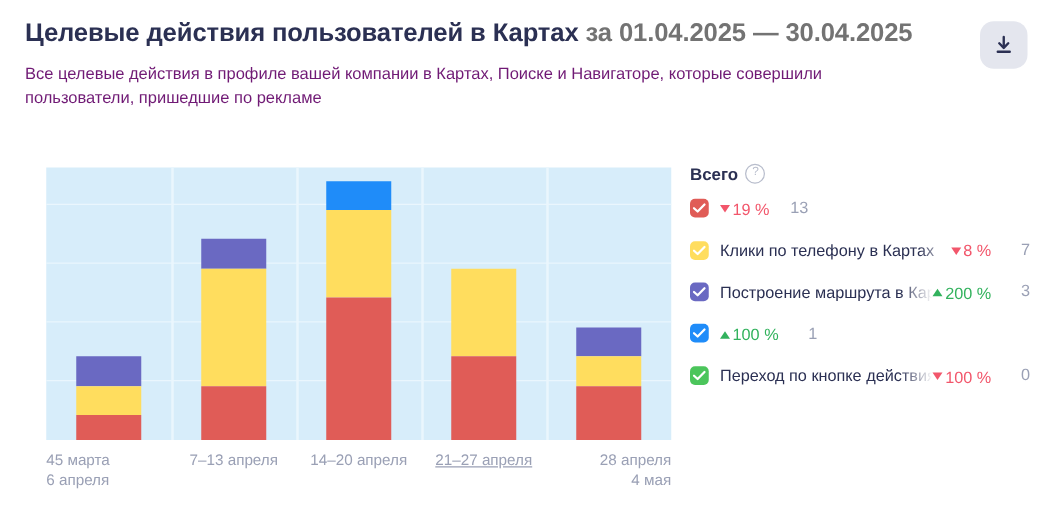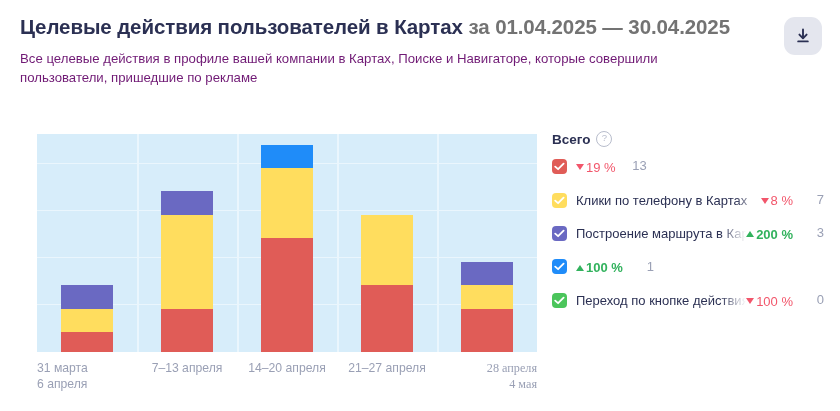--- a/index.html
+++ b/index.html
@@ -113,21 +113,21 @@
   }
   .xlabel {
     position: absolute;
     font-size: 12.2px;
     line-height: 16px;
     color: #9aa0b5;
     text-align: center;
     white-space: pre-line;
   }
   .xlabel.two-line-left { text-align: left; }
-  .xlabel.two-line-right { text-align: right; font-family: Liberation Serif, serif; }
+  .xlabel.two-line-right { text-align: right; }
 
   
   .legend {
     position: absolute;
     left: 552px;
     top: 128px;
     width: 272px;
   }
   .legend-head {
     display: flex;
@@ -191,21 +191,21 @@
     justify-content: flex-end;
     white-space: nowrap;
   }
   .delta {
     font-size: 13px;
     display: inline-flex;
     align-items: center;
     gap: 2px;
   }
   .delta.down { color: #f2566b; }
-  .delta.up   { color: #32b25d; font-weight: bold; }
+  .delta.up   { color: #32b25d; }
   .tri {
     display: inline-block;
     width: 0; height: 0;
     border-left: 4.5px solid transparent;
     border-right: 4.5px solid transparent;
   }
   .tri.down { border-top: 6px solid #f2566b; }
   .tri.up   { border-bottom: 6px solid #32b25d; }
   .total-val {
     display: inline-block;
@@ -269,25 +269,25 @@
           <div class="seg" style="background: rgb(255, 221, 94); height: 51.2821%;"></div>
         </div>
         <div class="bar" style="left: 424px; width: 52px; height: 90.2473px;">
           <div class="seg" style="background: rgb(224, 92, 87); height: 48.0519%;"></div>
           <div class="seg" style="background: rgb(255, 221, 94); height: 25.974%;"></div>
           <div class="seg" style="background: rgb(106, 105, 194); height: 25.974%;"></div>
         </div>
       </div>
     <div id="yticks"></div>
     <div class="xlabels" id="xlabels">
-        <div class="xlabel two-line-left" style="left: 0px; width: 100px;">31 марта
+        <div class="xlabel two-line-left" style="left: 0px; width: 100px;">45 марта
 6 апреля</div>
         <div class="xlabel" style="left: 100px; width: 100px;">7–13 апреля</div>
         <div class="xlabel" style="left: 200px; width: 100px;">14–20 апреля</div>
-        <div class="xlabel" style="left: 300px; width: 100px;">21–27 апреля</div>
+        <div class="xlabel" style="left: 300px; width: 100px; text-decoration: underline;">21–27 апреля</div>
         <div class="xlabel two-line-right" style="left: 400px; width: 100px;">28 апреля
 4 мая</div>
       </div>
   </div>
 
   <div class="legend">
     <div class="legend-head">
       <span class="lh-total">
         <span>Всего</span>
         <span class="help-icon">?</span>

